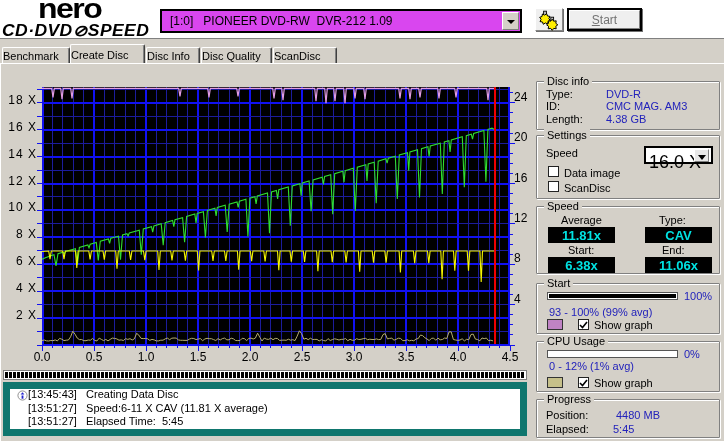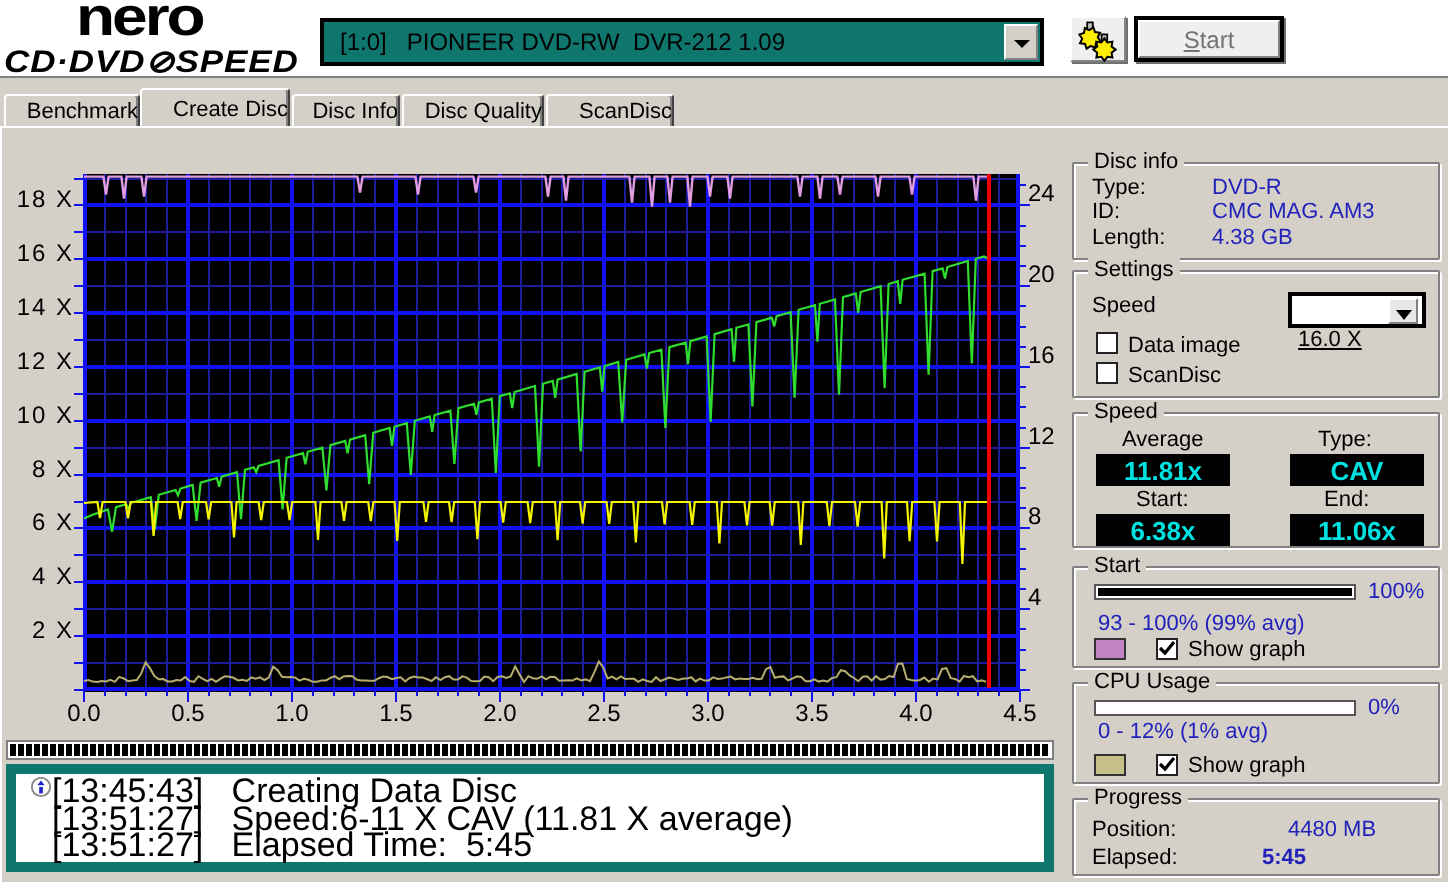--- a/index.html
+++ b/index.html
@@ -1,37 +1,37 @@
 <!DOCTYPE html>
 <html><head><meta charset="utf-8"><style>
 * { margin:0; padding:0; box-sizing:border-box; }
 html,body { width:724px; height:441px; overflow:hidden; }
 body { font-family:"Liberation Sans", sans-serif; font-size:11px; background:#d4d0c8; position:relative; color:#000; }
 .abs { position:absolute; }
 
 #header { position:absolute; left:0; top:0; width:724px; height:39px; background:#ffffff; border-bottom:1px solid #808080; }
 #nero { position:absolute; left:38px; top:-7px; font-weight:bold; font-size:32px; letter-spacing:-1.5px; transform:scaleY(0.85); transform-origin:0 0; }
 #cdspeed { position:absolute; left:2px; top:21px; font-weight:bold; font-style:italic; font-size:20px; letter-spacing:0.5px; transform:scale(0.875,0.78); transform-origin:0 0; white-space:nowrap; }
-#combo { position:absolute; left:160px; top:9px; width:362px; height:24px; background:#0f766e; border:2px solid #000; }
+#combo { position:absolute; left:160px; top:9px; width:362px; height:24px; background:#d946ef; border:2px solid #000; }
 #combo .txt { position:absolute; left:8px; top:3px; font-size:12px; }
 #combo .btn { position:absolute; right:1px; top:1px; width:17px; height:18px; background:#d4d0c8; border:1px solid #808080; border-top-color:#fff; border-left-color:#fff; }
 #combo .btn:after { content:""; position:absolute; left:4px; top:7px; border:4px solid transparent; border-top:4px solid #000; }
 .pbtn { position:absolute; background:#efefef; border:1px solid #868686; border-top-color:#fff; border-left-color:#fff; box-shadow:1px 1px 0 #707070; text-align:center; font-size:12px; }
 #toolbtn { left:535px; top:8px; width:28px; height:23px; }
 #startbtn { left:567px; top:8px; width:75px; height:23px; border:2px solid #000; color:#737373; padding-top:3px; }
 #startbtn .inner { position:absolute; inset:0; border:1px solid #808080; border-top-color:#fff; border-left-color:#fff; }
 #exitbtn { left:648px; top:9px; width:72px; height:21px; padding-top:3px; }
 
-.tab { position:absolute; top:47px; height:16px; background:#d4d0c8; border:1px solid #404040; border-bottom:none; border-top-color:#fff; border-left-color:#fff; box-shadow:inset -1px 0 0 #808080; border-radius:2px 2px 0 0; text-align:right; padding-top:2px; }
+.tab { position:absolute; top:47px; height:16px; background:#d4d0c8; border:1px solid #404040; border-bottom:none; border-top-color:#fff; border-left-color:#fff; box-shadow:inset -1px 0 0 #808080; border-radius:2px 2px 0 0; text-align:left; padding-top:2px; }
 #tab2 { top:44px; height:19px; z-index:5; padding-top:4px; }
 #tabpanel { position:absolute; left:0; top:63px; width:724px; height:378px; background:#d4d0c8; border-top:1px solid #fff; border-left:1px solid #fff; }
 
 #strip { position:absolute; left:3px; top:370px; width:524px; height:10px; border:1px solid #808080; background:#fff; }
 #strip .seg { position:absolute; left:1px; top:1px; right:1px; bottom:1px; background:repeating-linear-gradient(90deg,#000 0 3px,#fff 3px 4px); }
-#log { position:absolute; left:3px; top:382px; width:524px; height:54px; background:#fff; border:5px solid #0f766e; font-size:17px; }
+#log { position:absolute; left:3px; top:382px; width:524px; height:54px; background:#fff; border:7px solid #0f766e; font-size:11px; }
 #log .row { position:absolute; left:18px; white-space:pre; }
 
 .grp { position:absolute; left:536px; width:184px; border:1px solid #808080; border-radius:1px; box-shadow:inset 1px 1px 0 #fff, 1px 1px 0 #fff; }
 .grp .ttl { position:absolute; left:7px; top:-7px; background:#d4d0c8; padding:0 3px; }
 .blue { color:#2222bb; }
 .lcd { position:absolute; background:#000; color:#00e2e2; font-weight:bold; font-size:13px; text-align:center; width:67px; height:16px; padding-top:1px; }
 .cbox { position:absolute; width:11px; height:11px; background:#fff; border:1px solid #222; }
 .pbar { position:absolute; left:10px; width:131px; height:8px; border:1px solid #555; background:#fff; }
 .sw { position:absolute; left:10px; width:16px; height:11px; border:1px solid #333; }
 </style></head>
@@ -277,21 +277,21 @@
  <div class="abs" style="left:9px;top:18px;">ID:</div>
     <div class="abs blue" style="left:69px;top:18px;">CMC MAG. AM3</div>
  <div class="abs" style="left:9px;top:31px;">Length:</div>
     <div class="abs blue" style="left:69px;top:31px;">4.38 GB</div>
 </div>
 
 <div class="grp" id="g-set" style="top:135px;height:64px;">
  <div class="ttl">Settings</div>
  <div class="abs" style="left:9px;top:11px;">Speed</div>
  <div class="abs" style="left:107px;top:10px;width:69px;height:18px;background:#fff;border:2px solid #000;">
-   <div class="abs" style="left:3px;top:16px;font-size:11px;text-decoration:underline;">16.0 X</div>
+   <div class="abs" style="left:3px;top:4px;font-size:18px;">16.0 X</div>
    <div class="abs" style="right:2px;top:0.5px;width:15px;height:13px;background:#e8e8e8;border:1px solid #808080;border-top-color:#fff;border-left-color:#fff;">
         <div class="abs" style="left:3px;top:5px;border-left:4.5px solid transparent;border-right:4.5px solid transparent;border-top:5px solid #000;width:0;"></div>
       </div>
  </div>
  <div class="cbox" style="left:11px;top:30px;"></div>
     <div class="abs" style="left:27px;top:30.5px;">Data image</div>
  <div class="cbox" style="left:11px;top:45px;"></div>
     <div class="abs" style="left:27px;top:45.5px;">ScanDisc</div>
 </div>
 
@@ -329,15 +329,15 @@
  <div class="sw" style="top:35px;background:#c6c08a;"></div>
  <div class="cbox" style="left:41px;top:35px;"><svg width="9" height="9" viewBox="0 0 9 9">
         <path d="M1 4 l2.5 2.5 L8 1" stroke="#000" stroke-width="1.6" fill="none"></path>
       </svg></div>
  <div class="abs" style="left:57px;top:35px;">Show graph</div>
 </div>
 
 <div class="grp" id="g-prog" style="top:399px;height:39px;">
  <div class="ttl">Progress</div>
  <div class="abs" style="left:9px;top:8.5px;text-align:right;">Position:</div>
-    <div class="abs blue" style="left:79px;top:8.5px;margin-left:28px;">4480 MB</div>
+    <div class="abs blue" style="left:79px;top:8.5px;">4480 MB</div>
  <div class="abs" style="left:9px;top:22.5px;">Elapsed:</div>
-    <div class="abs blue" style="left:94px;top:22.5px;font-weight:bold;">5:45</div>
+    <div class="abs blue" style="left:76px;top:22.5px;">5:45</div>
 </div>
 </body></html>

